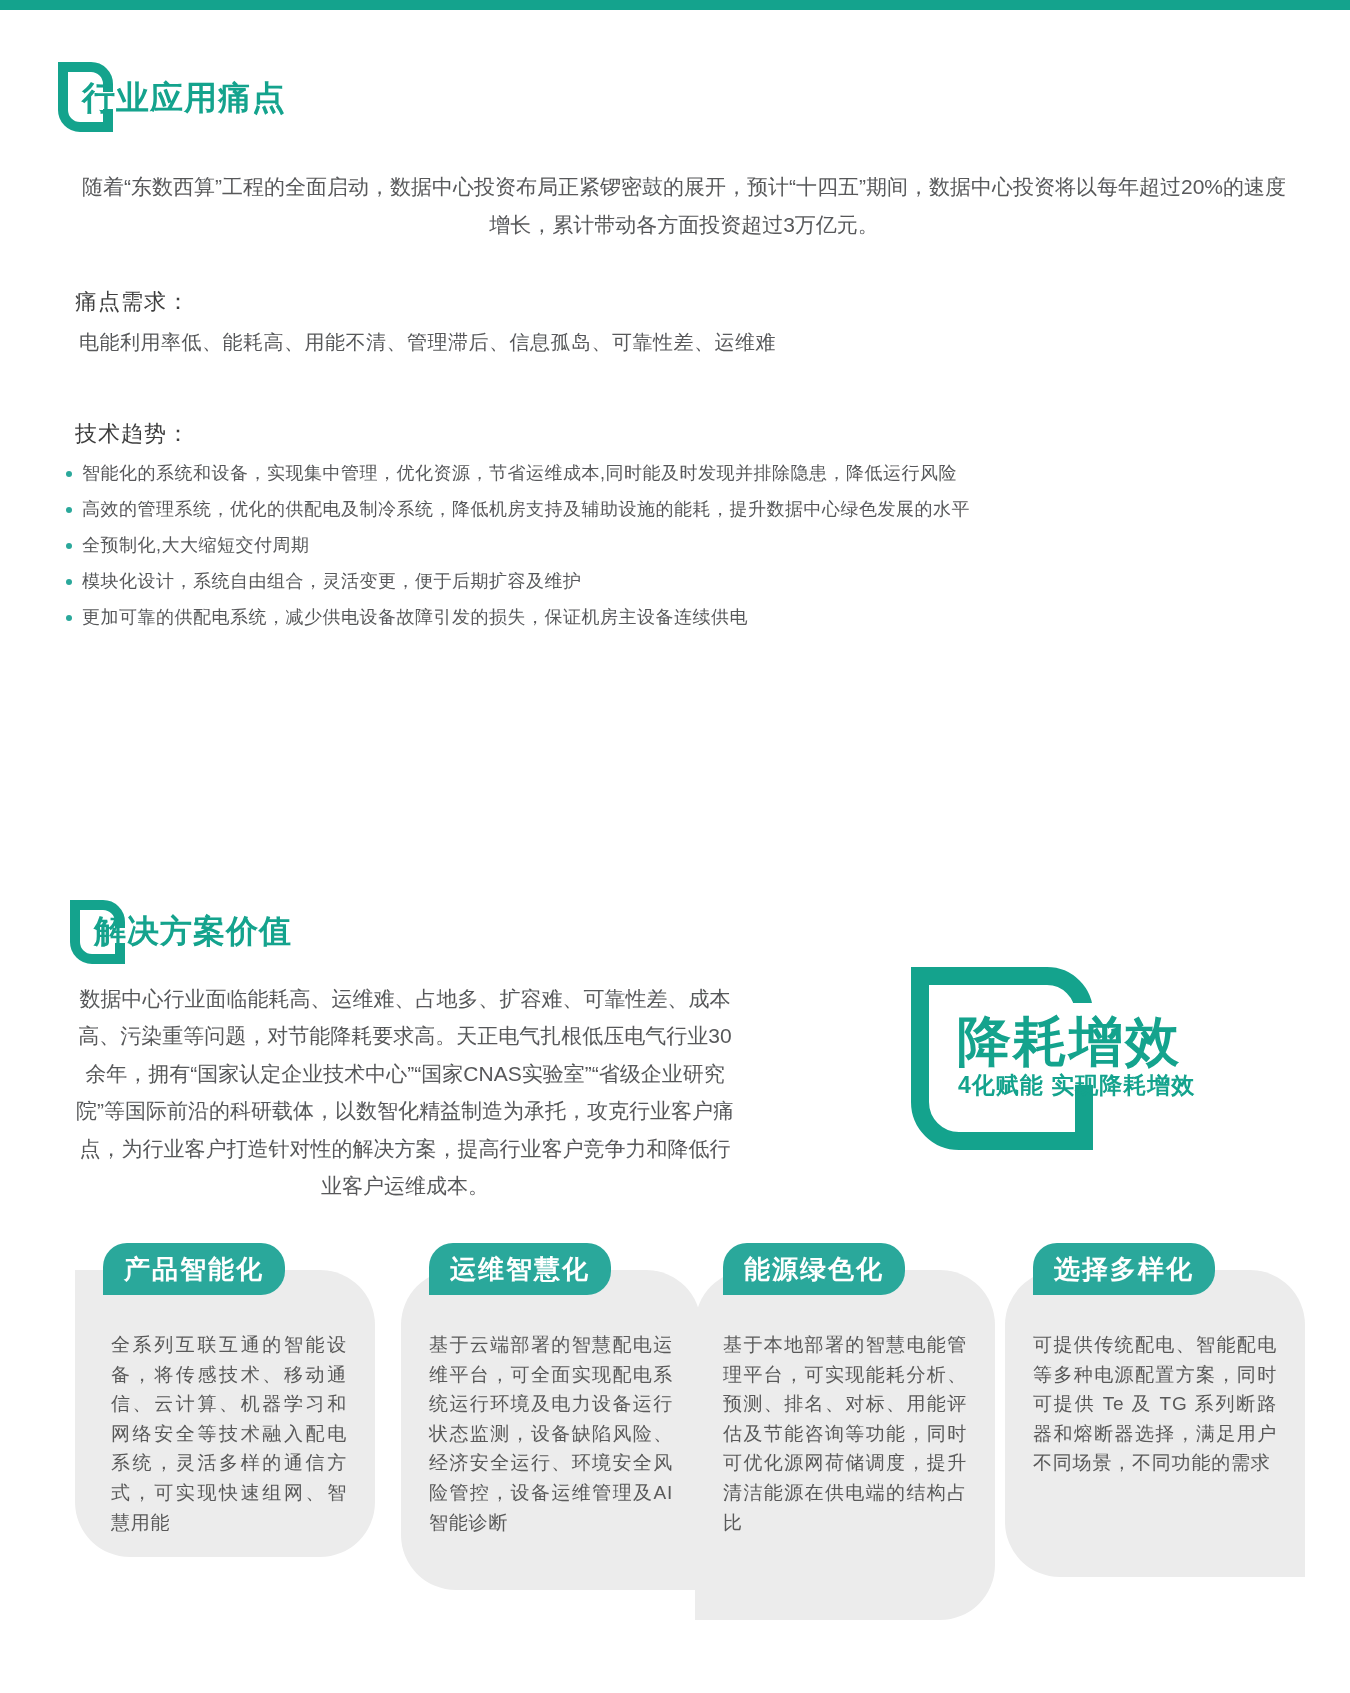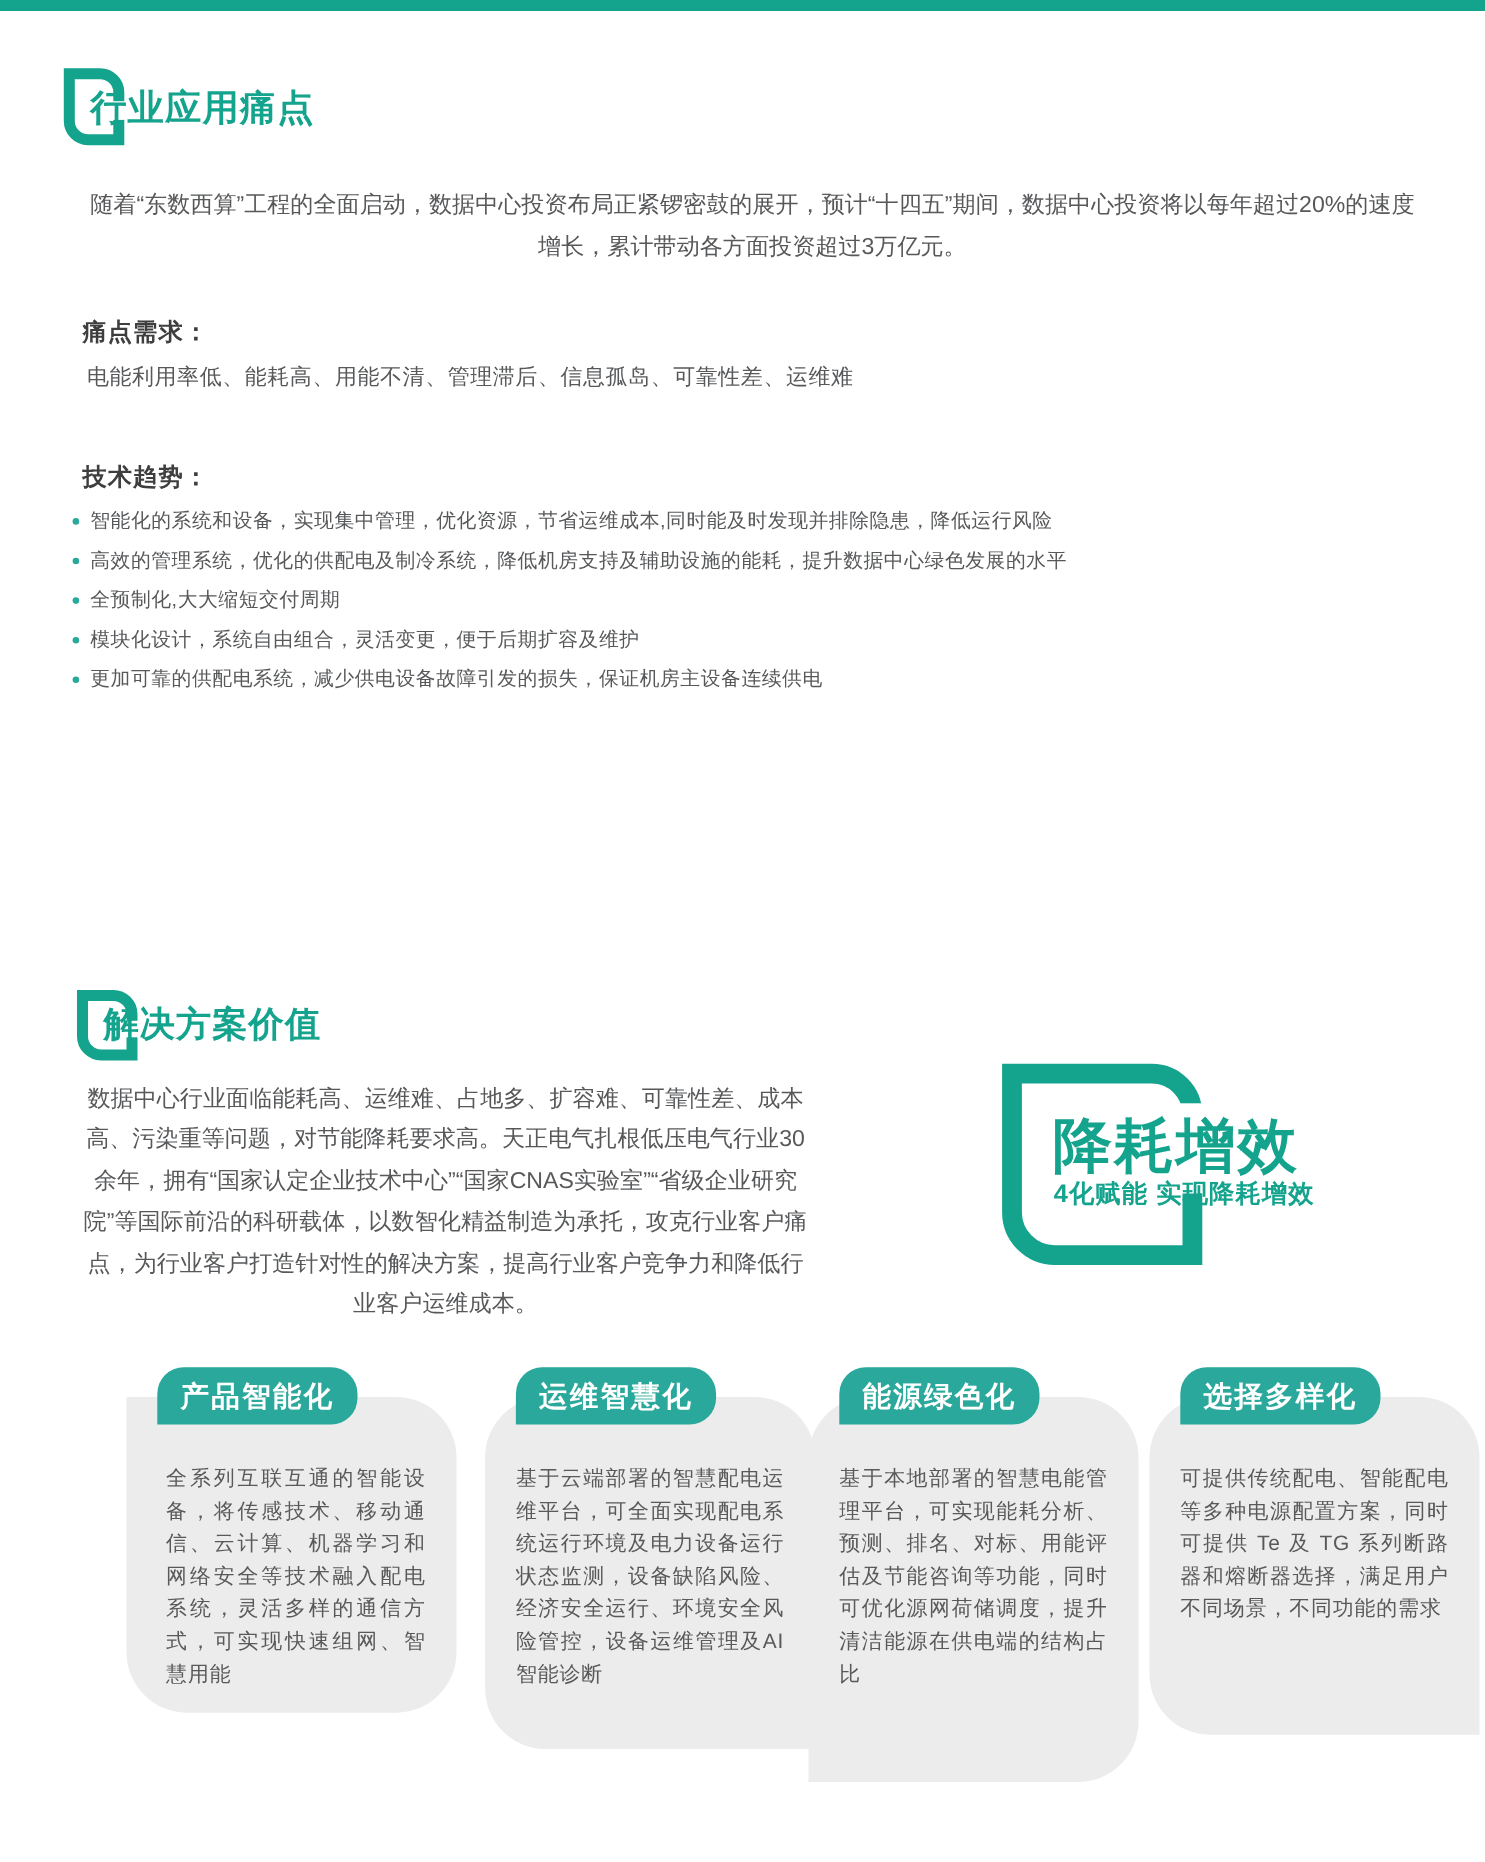--- a/index.html
+++ b/index.html
@@ -34,35 +34,35 @@
   #callout-icon .gap{right:-3px;top:36px;width:26px;height:82px;}
 
   .sec-title{position:absolute;color:var(--teal);font-weight:bold;font-size:33px;letter-spacing:1px;white-space:nowrap;}
   #h1-title{left:82px;top:76px;}
   #h2-title{left:94px;top:910px;font-size:32px;}
 
   .para{position:absolute;color:var(--body-text);font-size:21px;line-height:38px;text-align:center;}
   #intro{left:75px;top:168px;width:1218px;}
   #para2{left:71px;top:980px;width:668px;line-height:37.4px;}
 
-  .label{position:absolute;color:var(--head-text);font-size:22px;font-weight:bold;letter-spacing:1px;}
+  .label{position:absolute;color:var(--head-text);font-size:22px;font-weight:normal;letter-spacing:1px;}
   #pain-label{left:75px;top:287px;}
   #pain-text{left:79px;top:329px;font-size:20px;color:var(--body-text);position:absolute;letter-spacing:0.5px;}
   #trend-label{left:75px;top:419px;}
 
   #trend-list{position:absolute;left:66px;top:462px;width:1150px;list-style:none;}
   #trend-list li{position:relative;padding-left:16px;margin-bottom:13px;font-size:18px;line-height:23px;color:var(--body-text);letter-spacing:0.5px;}
   #trend-list .dot{position:absolute;left:0;top:9px;width:6px;height:6px;border-radius:50%;background:var(--badge);}
 
   #callout-title{position:absolute;left:957px;top:1006px;font-size:54px;font-weight:bold;color:var(--teal);letter-spacing:2px;white-space:nowrap;}
   #callout-sub{position:absolute;left:958px;top:1070px;font-size:23px;font-weight:bold;color:var(--teal);letter-spacing:1px;white-space:nowrap;}
 
   
   #cards{position:absolute;left:75px;top:1243px;width:1210px;height:400px;}
-  .card{position:absolute;top:0;width:300px;margin-left:40px;}
+  .card{position:absolute;top:0;width:300px;}
   .card.c1{left:0;}   .card.c2{left:326px;} .card.c3{left:620px;} .card.c4{left:930px;}
   .card-badge{position:absolute;left:28px;top:0;width:182px;height:52px;background:var(--badge);
     border-radius:24px 24px 24px 0;color:#fff;font-size:26px;font-weight:bold;letter-spacing:2px;
     display:flex;align-items:center;justify-content:center;z-index:2;}
   .card-body{margin-top:27px;background:var(--card-bg);padding:60px 28px 20px;
     font-size:19px;line-height:29.6px;color:#595959;text-align:justify;letter-spacing:0.8px;}
   .c1 .card-body{min-height:270px;border-radius:0 55px 55px 55px;padding-left:36px;}
   .c2 .card-body{min-height:320px;border-radius:55px 55px 0 55px;}
   .c3 .card-body{min-height:350px;border-radius:55px 55px 55px 0;}
   .c4 .card-body{min-height:307px;border-radius:55px 55px 0 55px;}

